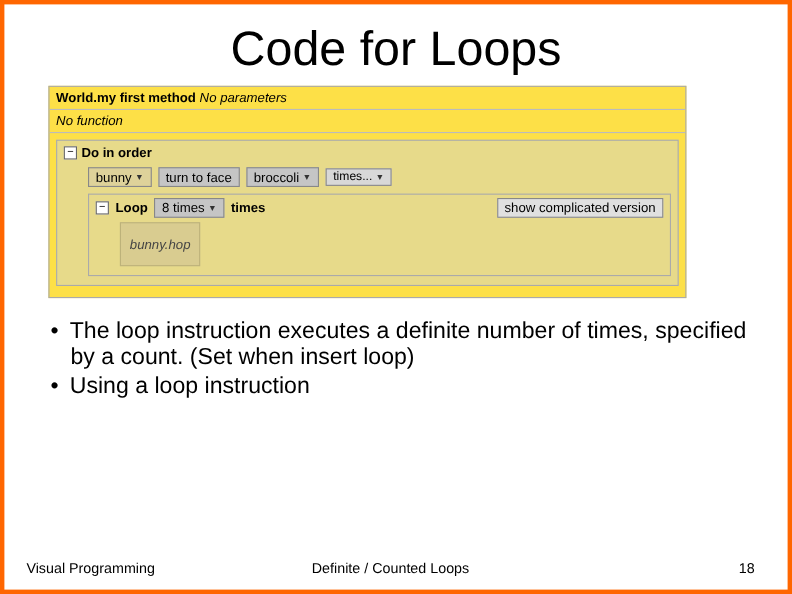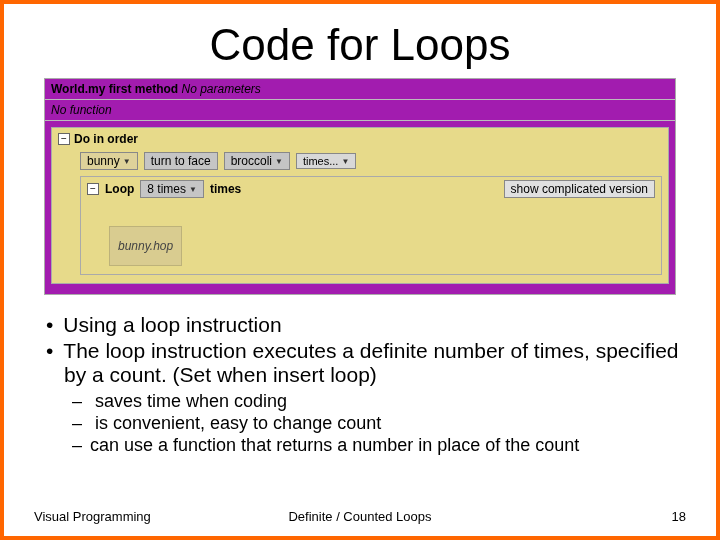--- a/index.html
+++ b/index.html
@@ -20,23 +20,23 @@
   }
   .title {
     text-align: center;
     font-size: 44px;
     font-weight: normal;
     margin: 6px 0 8px 0;
     color: #000;
   }
   
   .code-panel {
-    width: 632px;
+    width: 580px;
     margin-left: 10px;
-    background: #a21caf;
+    background: #fde047;
     border: 1px solid #aaa;
     font-family: Arial, sans-serif;
   }
   .hdr-row, .vars-row {
     border-bottom: 1px solid #bbb;
     padding: 3px 6px;
     font-size: 12px;
   }
   .hdr-label { font-weight: bold; }
   .hdr-param { font-style: italic; }
@@ -114,21 +114,20 @@
   }
   .call-row {
     margin-left: 22px;
     font-size: 12px;
     font-style: italic;
     color: #444;
     background: #d9cc90;
     border: 1px solid #bdb27a;
     display: inline-block;
     padding: 12px 8px;
-    margin-top: 24px;
   }
   
   .content {
     margin-top: 18px;
   }
   ul.main-list {
     list-style: none;
     padding: 0;
     margin: 0 0 4px 0;
   }
@@ -156,21 +155,21 @@
     padding-left: 18px;
     margin-bottom: 1px;
   }
   ul.sub-list > li::before {
     content: "–";
     margin-right: 8px;
   }
   .footer {
     position: absolute;
     bottom: 12px;
-    left: 30px;
+    left: 20px;
     right: 30px;
     display: flex;
     justify-content: space-between;
     align-items: center;
     font-size: 13px;
     color: #000;
   }
   .footer .center { position: absolute; left: 50%; transform: translateX(-50%); }
 </style>
 </head>
@@ -229,27 +228,22 @@
             <div class="call-row">bunny.hop</div>
           </div>
         </div>
 
       </div>
     </div>
   </div>
 
   <div class="content">
     <ul class="main-list">
+      <li>The loop instruction executes a definite number of times, specified by a count. (Set when insert loop)</li>
       <li>Using a loop instruction</li>
-      <li>The loop instruction executes a definite number of times, specified by a count. (Set when insert loop)</li>
-    </ul>
-    <ul class="sub-list">
-      <li> saves time when coding</li>
-      <li> is convenient, easy to change count</li>
-      <li>can use a function that returns a number in place of the count</li>
     </ul>
   </div>
 
   <div class="footer">
     <span>Visual Programming</span>
     <span class="center">Definite / Counted Loops</span>
     <span>18</span>
   </div>
 
 </div>

